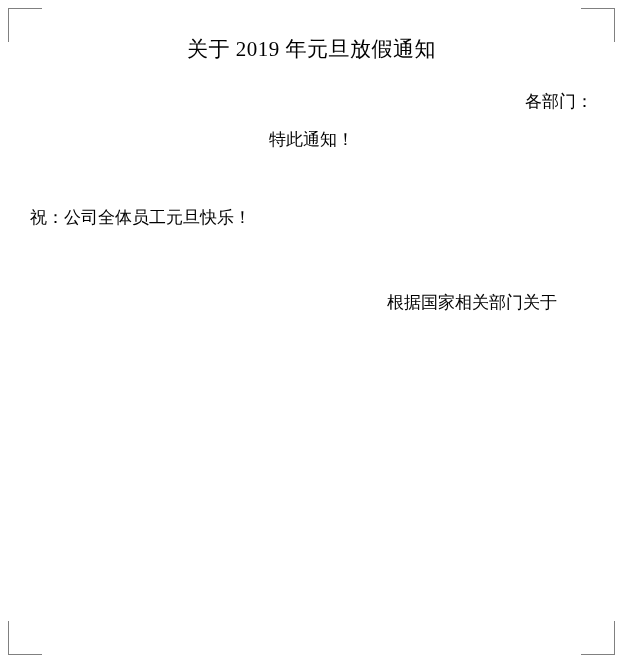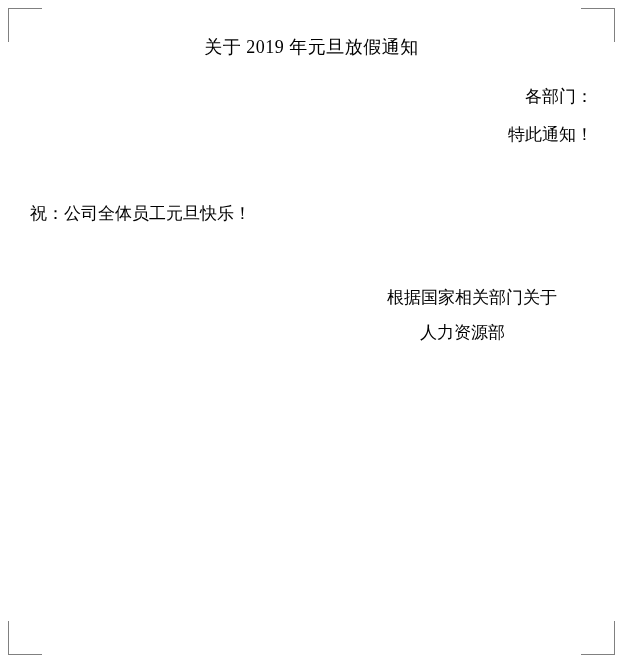--- a/index.html
+++ b/index.html
@@ -53,21 +53,21 @@
 
   .content {
     position: absolute;
     left: 30px;
     top: 34px;
     width: 563px;
   }
 
   .doc-title {
     text-align: center;
-    font-size: 18px;
+    font-size: 21px;
     line-height: 1.5;
     letter-spacing: 0.5px;
     margin: 0 0 22px 0;
     font-weight: normal;
   }
 
   .salutation {
     font-size: 17px;
     line-height: 1.6;
     margin: 0 0 10px 0;
@@ -80,21 +80,21 @@
     margin: 0 0 4px 0;
     text-align: justify;
     text-justify: inter-ideograph;
     text-indent: 2em;
   }
 
   .closing {
     font-size: 17px;
     line-height: 1.8;
     margin: 6px 0 0 0;
-    text-align: right;
+    text-align: center;
   }
 
   .wish {
     font-size: 17px;
     line-height: 1.8;
     margin: 48px 0 16px 0;
     text-align: left;
   }
 
   .signature {
@@ -137,17 +137,16 @@
 
     <p class="salutation">各部门：</p>
 
 
     <p class="closing">特此通知！</p>
 
     <p class="wish">祝：公司全体员工元旦快乐！</p>
 
     <div class="signature">
       <div class="sig-company">根据国家相关部门关于</div>
-      <div class="sig-dept">人力资源部</div>
     </div>
 
   </div>
 </div>
 
 </body></html>

